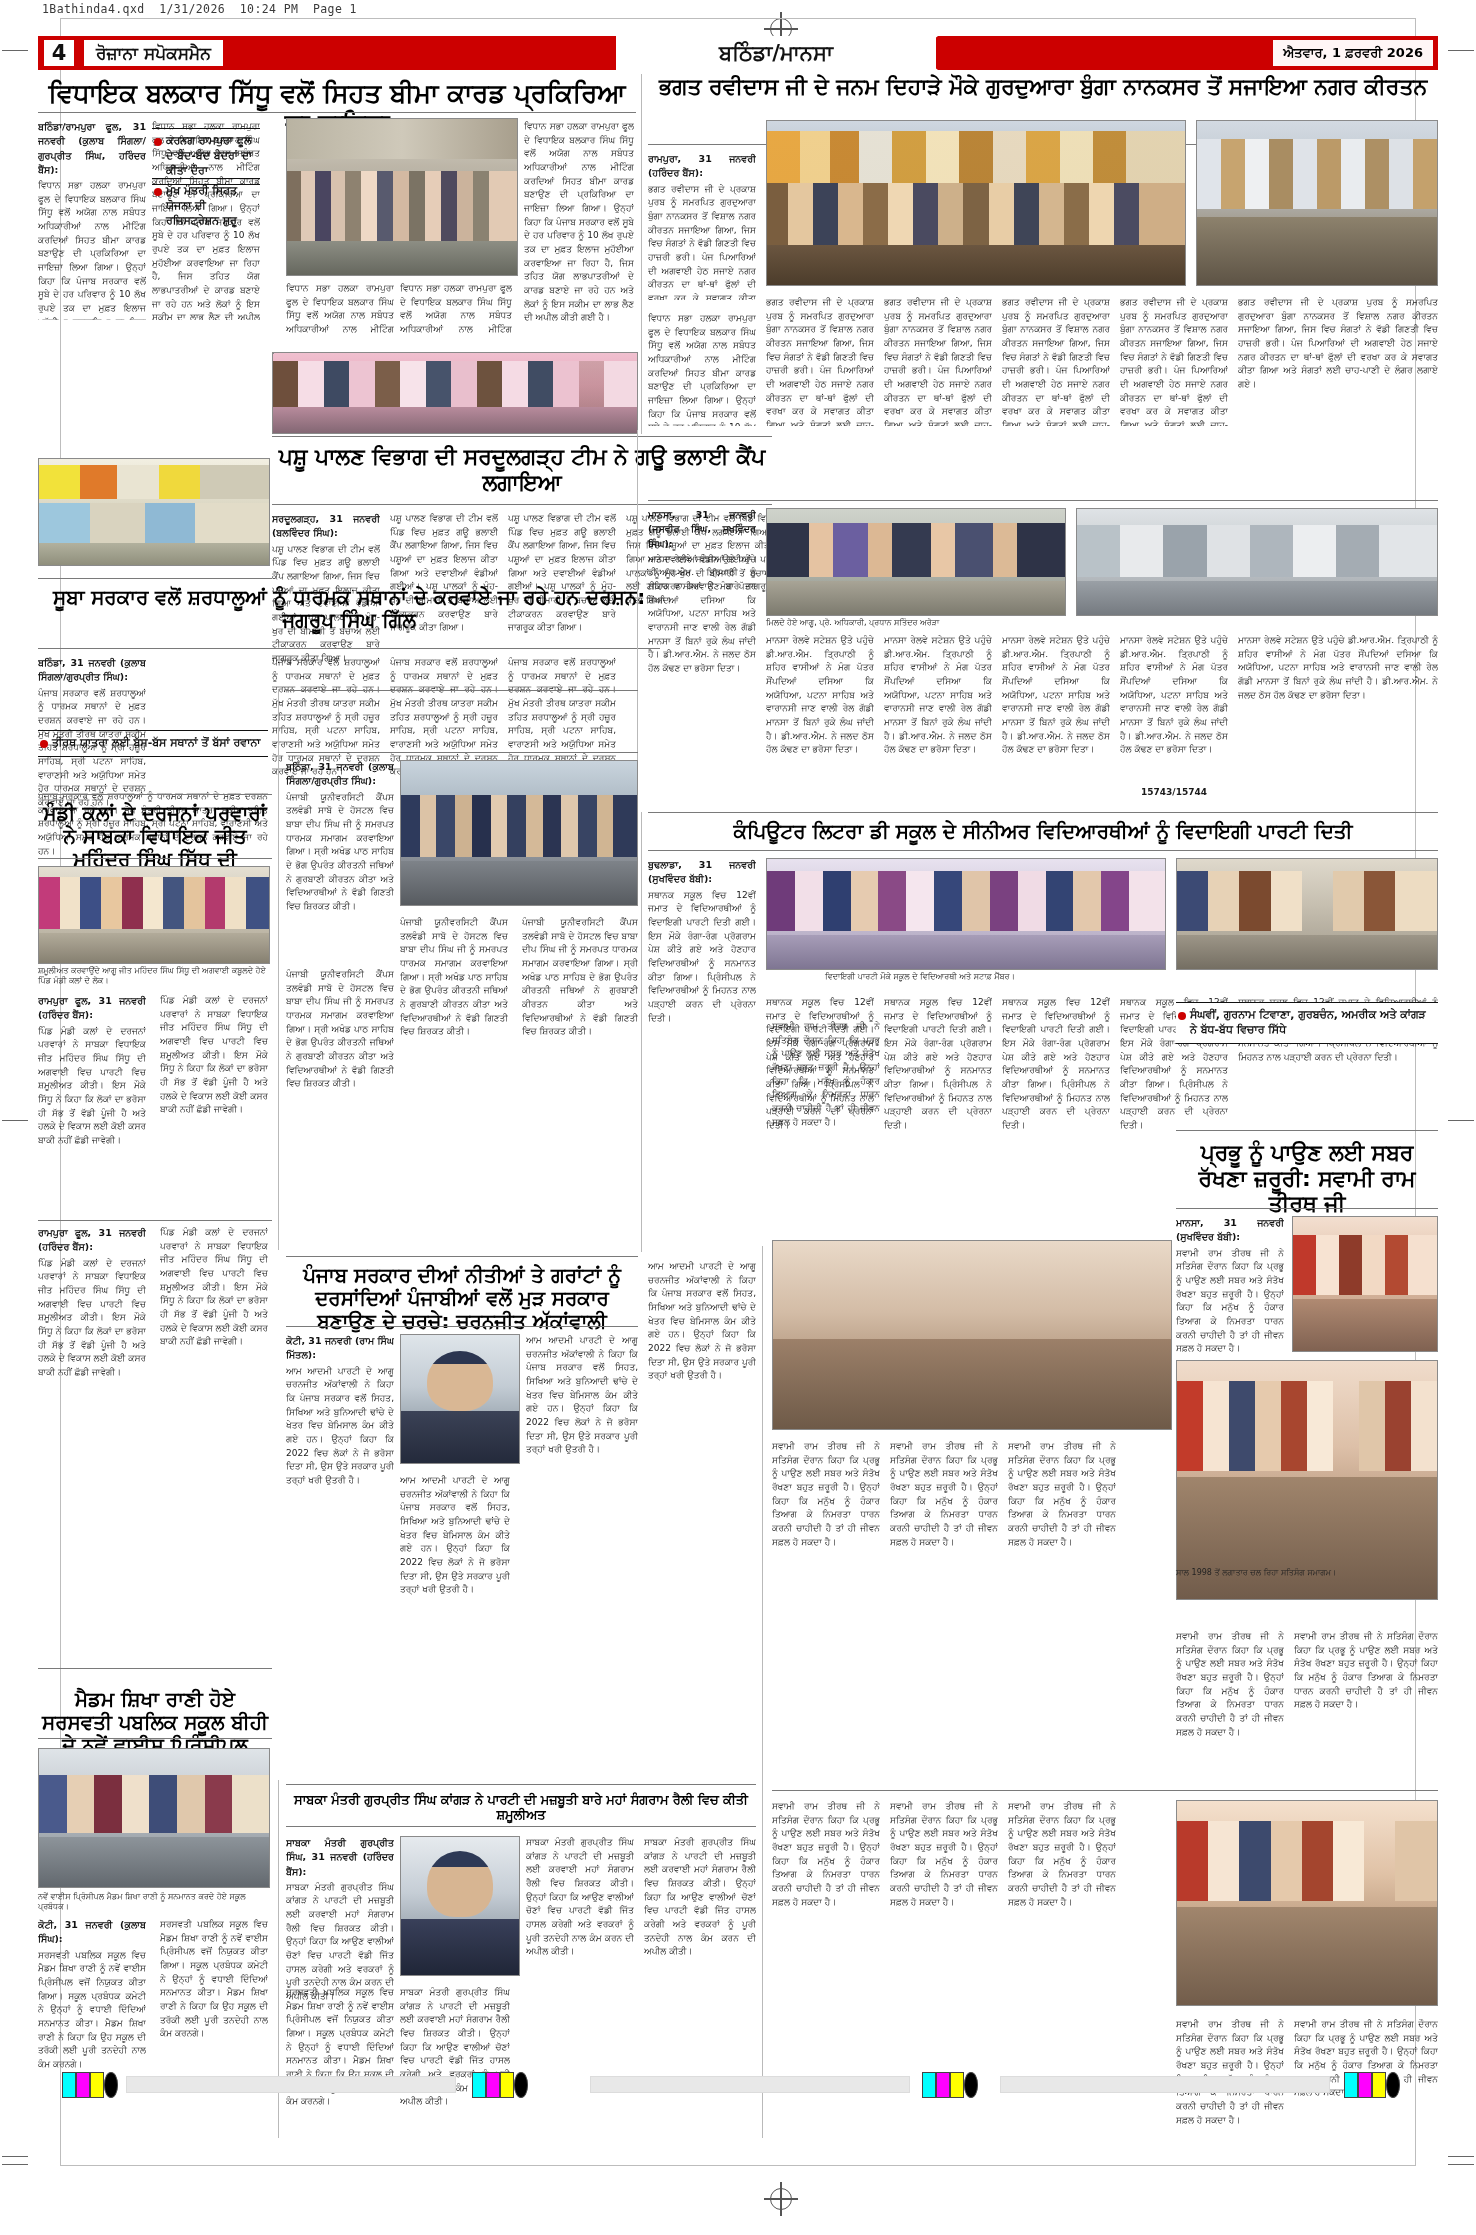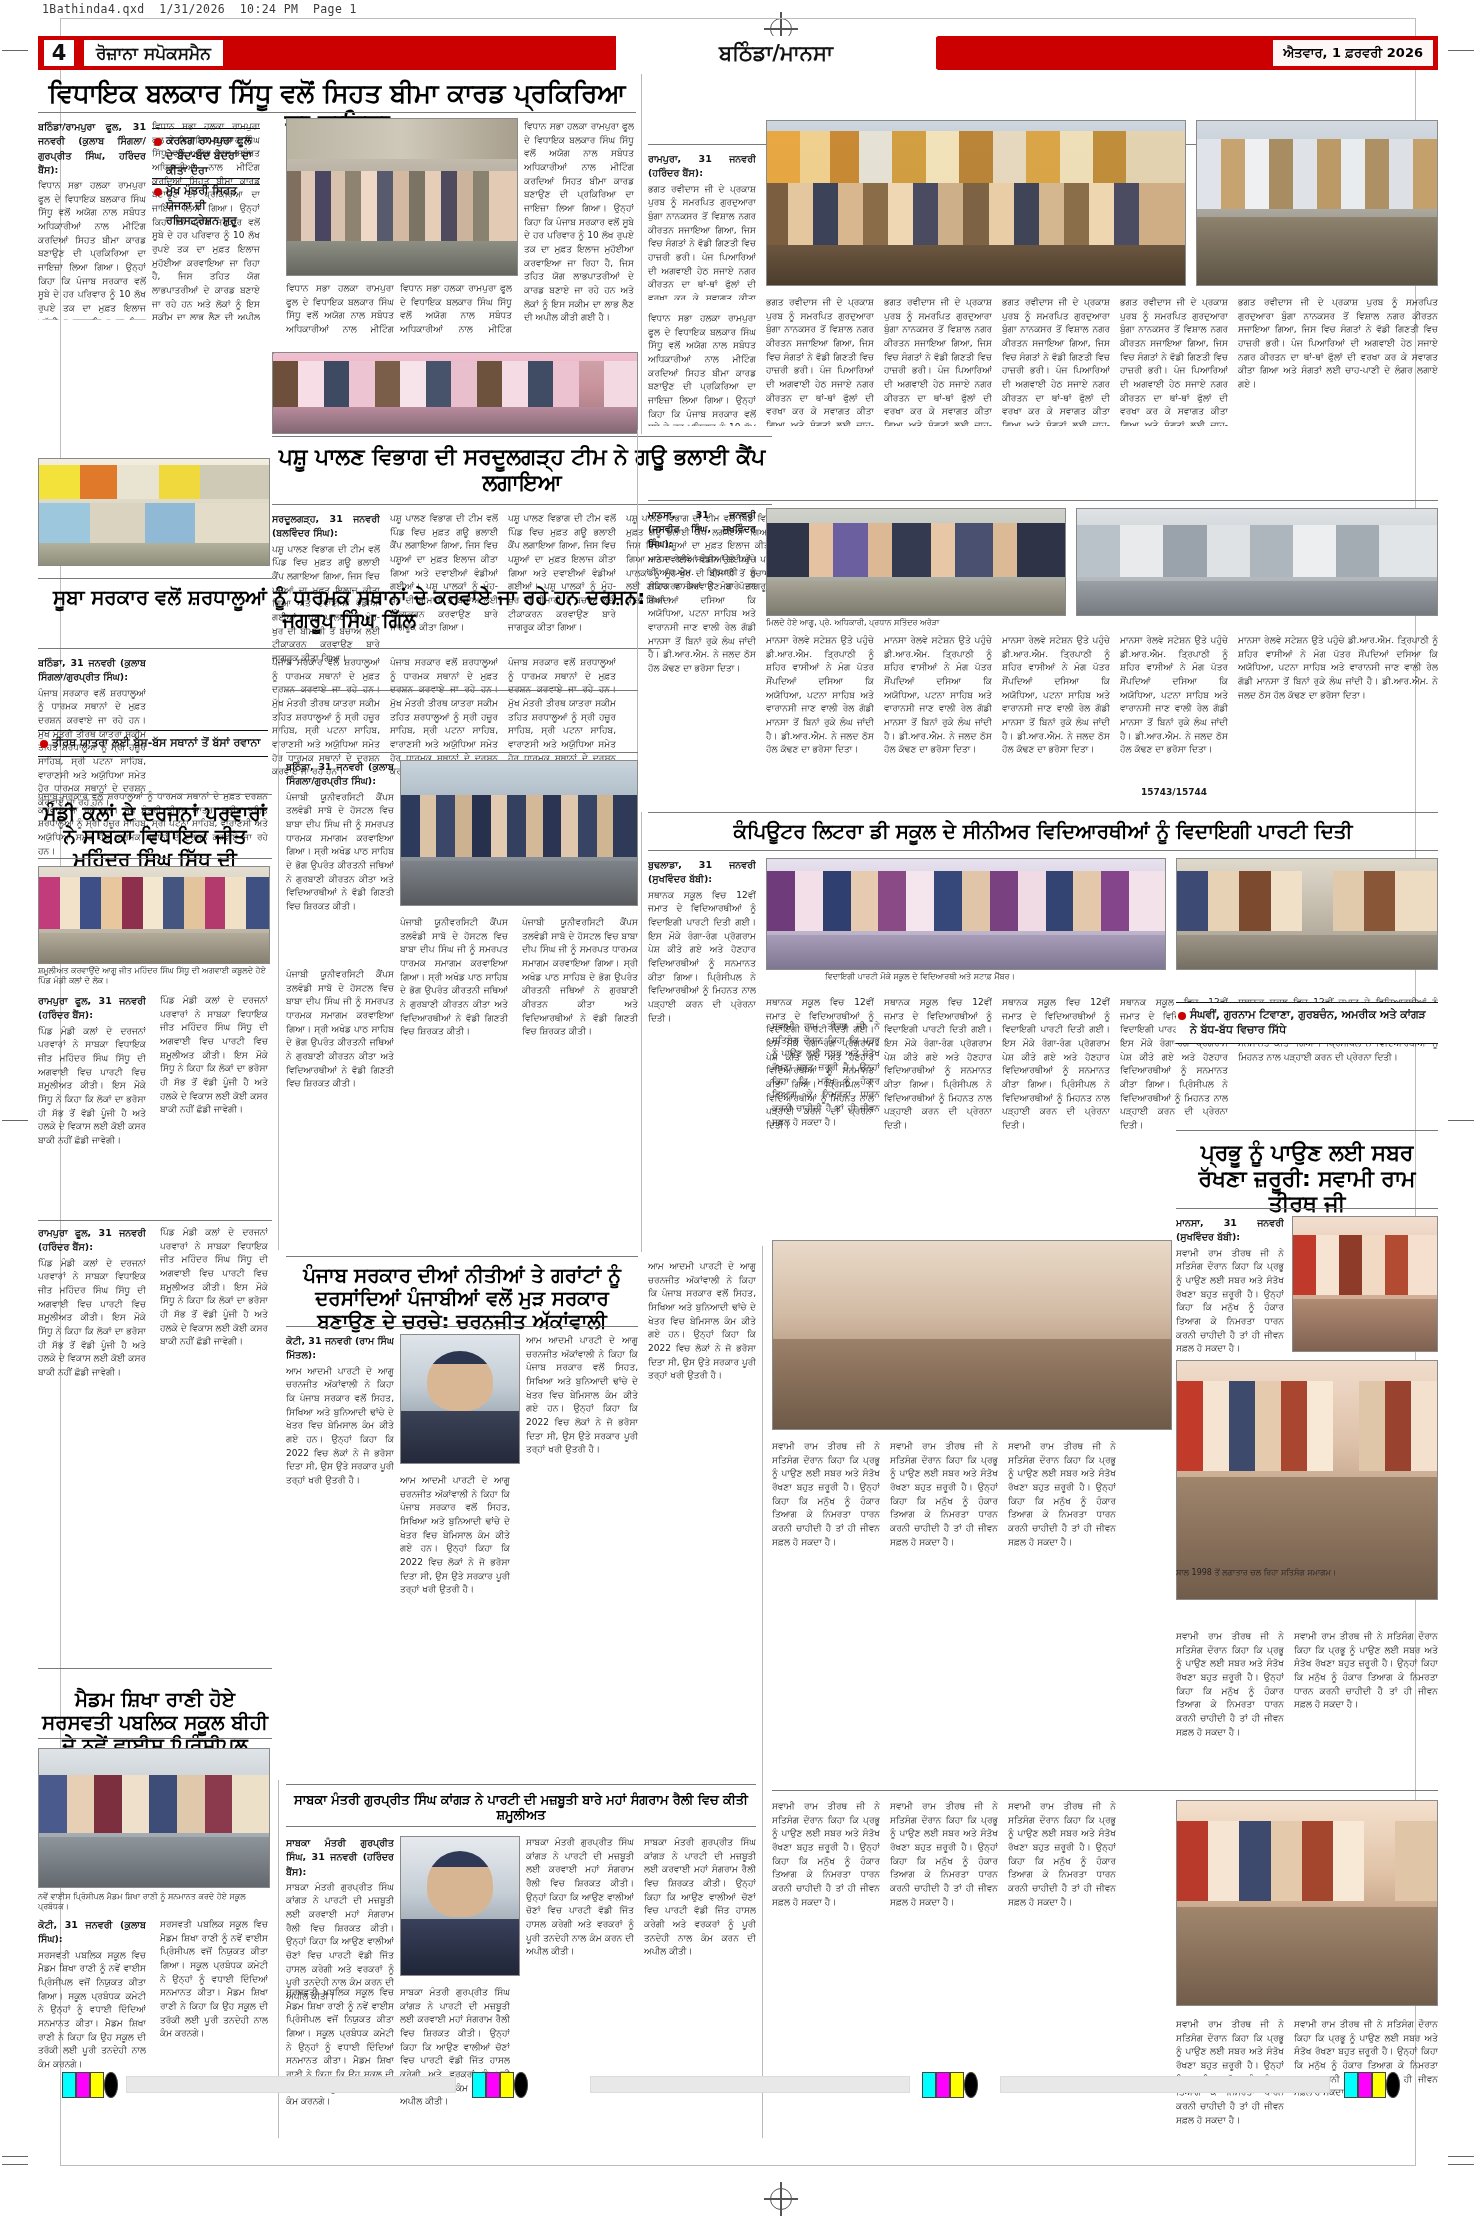--- a/index.html
+++ b/index.html
@@ -165,20 +165,21 @@
     <div class="mh-redright"></div>
     <div class="mh-pagenum">4</div>
     <div class="mh-brand">ਰੋਜ਼ਾਨਾ ਸਪੋਕਸਮੈਨ</div>
     <div class="mh-section">ਬਠਿੰਡਾ/ਮਾਨਸਾ</div>
     <div class="mh-date">ਐਤਵਾਰ, 1 ਫ਼ਰਵਰੀ 2026</div>
   </div>
 
   <div class="headline hl-xl" style="left:38px;top:78px;width:598px;">ਵਿਧਾਇਕ ਬਲਕਾਰ ਸਿੱਧੂ ਵਲੋਂ ਸਿਹਤ ਬੀਮਾ ਕਾਰਡ ਪ੍ਰਕਿਰਿਆ ਦਾ ਜਾਇਜ਼ਾ</div>
   <div class="hrule" style="left:38px;top:112px;width:598px;"></div>
 
+  <div class="headline hl-lg" style="left:648px;top:74px;width:790px;">ਭਗਤ ਰਵੀਦਾਸ ਜੀ ਦੇ ਜਨਮ ਦਿਹਾੜੇ ਮੌਕੇ ਗੁਰਦੁਆਰਾ ਬੁੰਗਾ ਨਾਨਕਸਰ ਤੋਂ ਸਜਾਇਆ ਨਗਰ ਕੀਰਤਨ</div>
   <div class="hrule" style="left:648px;top:144px;width:790px;"></div>
 
   <div class="vrule" style="left:641px;top:74px;height:360px;"></div>
 
   <div class="col" style="left:38px;top:120px;width:108px;height:200px;">
     <div class="lead">ਬਠਿੰਡਾ/ਰਾਮਪੁਰਾ ਫੂਲ, 31 ਜਨਵਰੀ (ਕੁਲਾਬ ਸਿੰਗਲਾ/ਗੁਰਪ੍ਰੀਤ ਸਿੰਘ, ਹਰਿੰਦਰ ਬੈਂਸ):</div>
     <div class="bodytext">ਵਿਧਾਨ ਸਭਾ ਹਲਕਾ ਰਾਮਪੁਰਾ ਫੂਲ ਦੇ ਵਿਧਾਇਕ ਬਲਕਾਰ ਸਿੰਘ ਸਿੱਧੂ ਵਲੋਂ ਅਯੋਗ ਨਾਲ ਸਬੰਧਤ ਅਧਿਕਾਰੀਆਂ ਨਾਲ ਮੀਟਿੰਗ ਕਰਦਿਆਂ ਸਿਹਤ ਬੀਮਾ ਕਾਰਡ ਬਣਾਉਣ ਦੀ ਪ੍ਰਕਿਰਿਆ ਦਾ ਜਾਇਜ਼ਾ ਲਿਆ ਗਿਆ। ਉਨ੍ਹਾਂ ਕਿਹਾ ਕਿ ਪੰਜਾਬ ਸਰਕਾਰ ਵਲੋਂ ਸੂਬੇ ਦੇ ਹਰ ਪਰਿਵਾਰ ਨੂੰ 10 ਲੱਖ ਰੁਪਏ ਤਕ ਦਾ ਮੁਫ਼ਤ ਇਲਾਜ ਮੁਹੱਈਆ ਕਰਵਾਇਆ ਜਾ ਰਿਹਾ ਹੈ, ਜਿਸ ਤਹਿਤ ਯੋਗ ਲਾਭਪਾਤਰੀਆਂ ਦੇ ਕਾਰਡ ਬਣਾਏ ਜਾ ਰਹੇ ਹਨ ਅਤੇ ਲੋਕਾਂ ਨੂੰ ਇਸ ਸਕੀਮ ਦਾ ਲਾਭ ਲੈਣ ਦੀ ਅਪੀਲ ਕੀਤੀ ਗਈ ਹੈ।</div>
   </div>
   <div class="col" style="left:152px;top:120px;width:108px;height:200px;">
     <div class="bodytext">ਵਿਧਾਨ ਸਭਾ ਹਲਕਾ ਰਾਮਪੁਰਾ ਫੂਲ ਦੇ ਵਿਧਾਇਕ ਬਲਕਾਰ ਸਿੰਘ ਸਿੱਧੂ ਵਲੋਂ ਅਯੋਗ ਨਾਲ ਸਬੰਧਤ ਅਧਿਕਾਰੀਆਂ ਨਾਲ ਮੀਟਿੰਗ ਕਰਦਿਆਂ ਸਿਹਤ ਬੀਮਾ ਕਾਰਡ ਬਣਾਉਣ ਦੀ ਪ੍ਰਕਿਰਿਆ ਦਾ ਜਾਇਜ਼ਾ ਲਿਆ ਗਿਆ। ਉਨ੍ਹਾਂ ਕਿਹਾ ਕਿ ਪੰਜਾਬ ਸਰਕਾਰ ਵਲੋਂ ਸੂਬੇ ਦੇ ਹਰ ਪਰਿਵਾਰ ਨੂੰ 10 ਲੱਖ ਰੁਪਏ ਤਕ ਦਾ ਮੁਫ਼ਤ ਇਲਾਜ ਮੁਹੱਈਆ ਕਰਵਾਇਆ ਜਾ ਰਿਹਾ ਹੈ, ਜਿਸ ਤਹਿਤ ਯੋਗ ਲਾਭਪਾਤਰੀਆਂ ਦੇ ਕਾਰਡ ਬਣਾਏ ਜਾ ਰਹੇ ਹਨ ਅਤੇ ਲੋਕਾਂ ਨੂੰ ਇਸ ਸਕੀਮ ਦਾ ਲਾਭ ਲੈਣ ਦੀ ਅਪੀਲ ਕੀਤੀ ਗਈ ਹੈ।</div>

